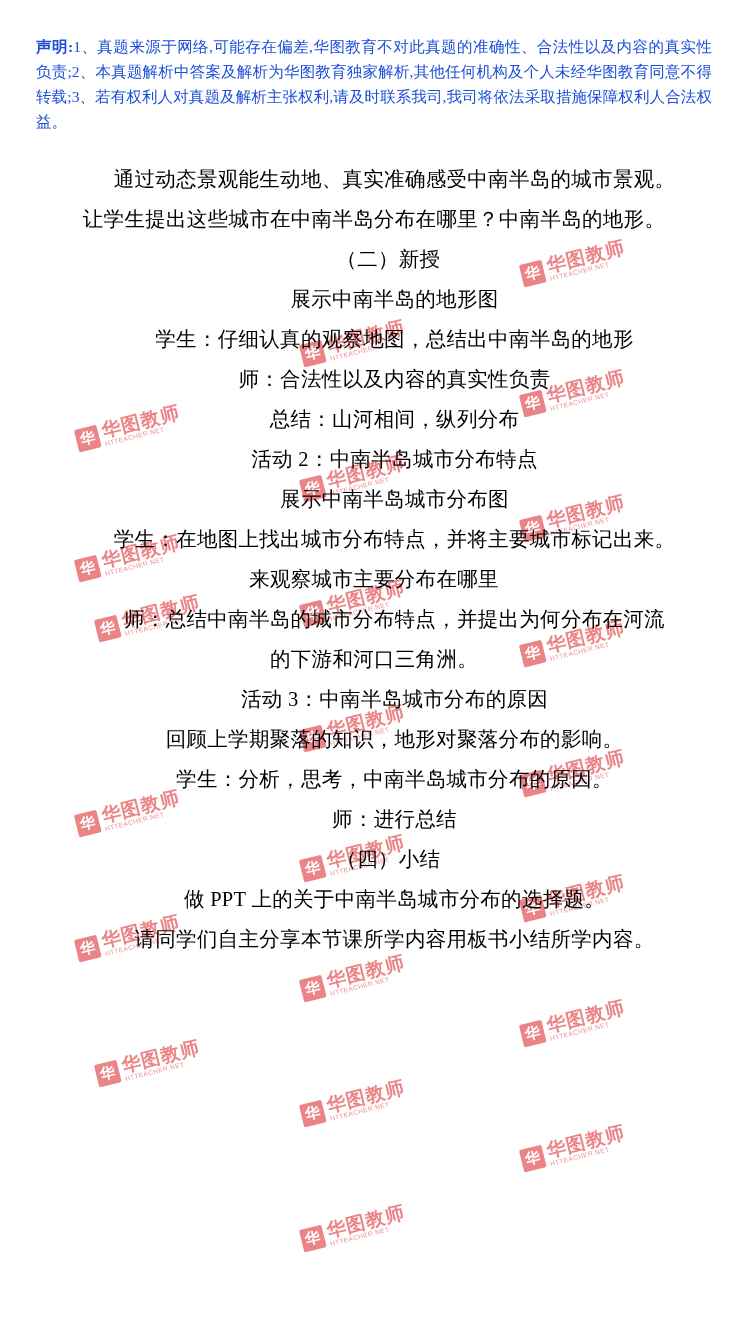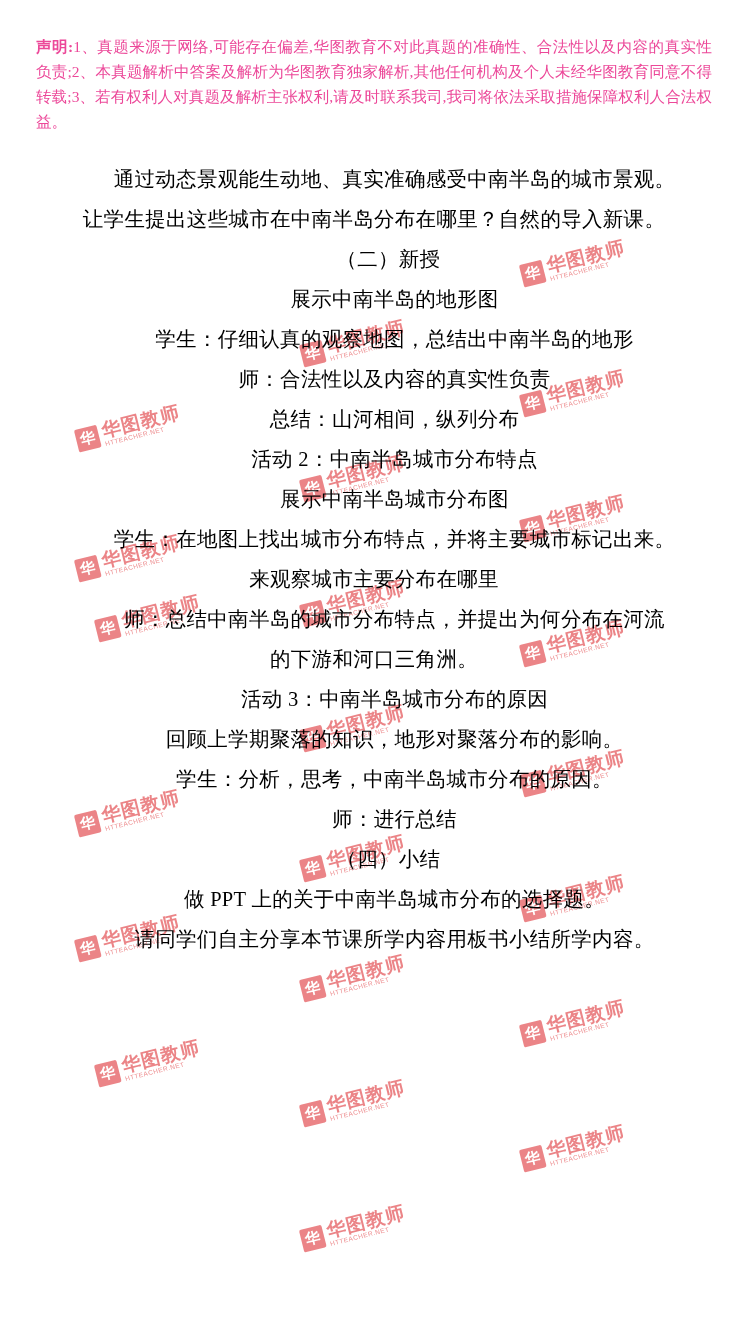--- a/index.html
+++ b/index.html
@@ -15,21 +15,21 @@
     overflow: hidden;
   }
   .page {
     position: relative;
     width: 748px;
     height: 1335px;
     box-sizing: border-box;
     padding: 34px 36px 0 36px;
   }
   .disclaimer {
-    color: #ec4899;
+    color: #1d4ed8;
     font-size: 15.5px;
     line-height: 1.62;
     text-align: justify;
     font-family: "Liberation Serif", "DejaVu Serif", serif;
     margin: 0 0 26px 0;
     letter-spacing: 0.1px;
   }
   .disclaimer b {
     font-weight: bold;
   }
@@ -257,21 +257,21 @@
           <div class="wm-main">华图教师</div>
           <div class="wm-sub">HTTEACHER.NET</div>
         </div>
       </div>
     </div>
 
   <p class="disclaimer"><b>声明:</b><span>1、真题来源于网络,可能存在偏差,华图教育不对此真题的准确性、合法性以及内容的真实性负责;2、本真题解析中答案及解析为华图教育独家解析,其他任何机构及个人未经华图教育同意不得转载;3、若有权利人对真题及解析主张权利,请及时联系我司,我司将依法采取措施保障权利人合法权益。</span></p>
 
   <div class="body-text">
       <p class="para indent1">通过动态景观能生动地、真实准确感受中南半岛的城市景观。</p>
-      <p class="para noindent">让学生提出这些城市在中南半岛分布在哪里？自然的导入新课。</p>
+      <p class="para noindent">让学生提出这些城市在中南半岛分布在哪里？中南半岛的地形。</p>
       <p class="para indent-small">（二）新授</p>
       <p class="para indent1">展示中南半岛的地形图</p>
       <p class="para indent1">学生：仔细认真的观察地图，总结出中南半岛的地形</p>
       <p class="para indent1">师：合法性以及内容的真实性负责</p>
       <p class="para indent1">总结：山河相间，纵列分布</p>
       <p class="para indent1">活动 2：中南半岛城市分布特点</p>
       <p class="para indent1">展示中南半岛城市分布图</p>
       <p class="para indent1">学生：在地图上找出城市分布特点，并将主要城市标记出来。</p>
       <p class="para noindent">来观察城市主要分布在哪里</p>
       <p class="para indent1">师：总结中南半岛的城市分布特点，并提出为何分布在河流</p>

